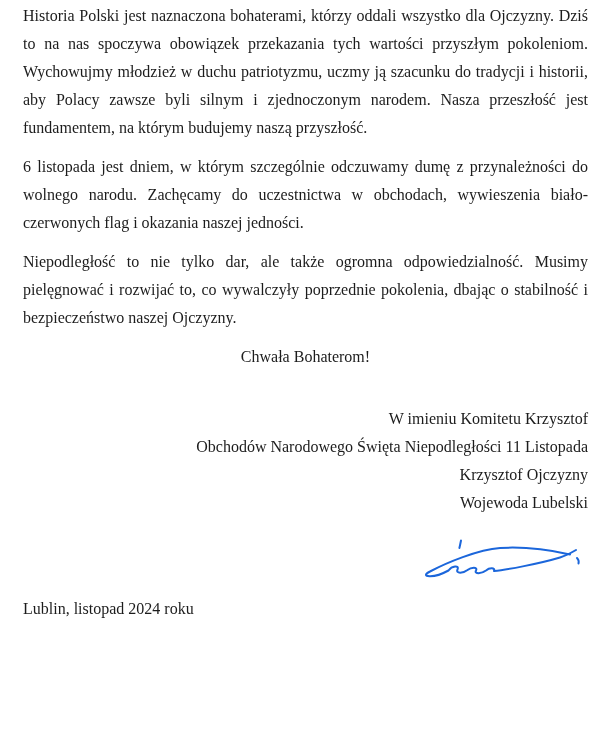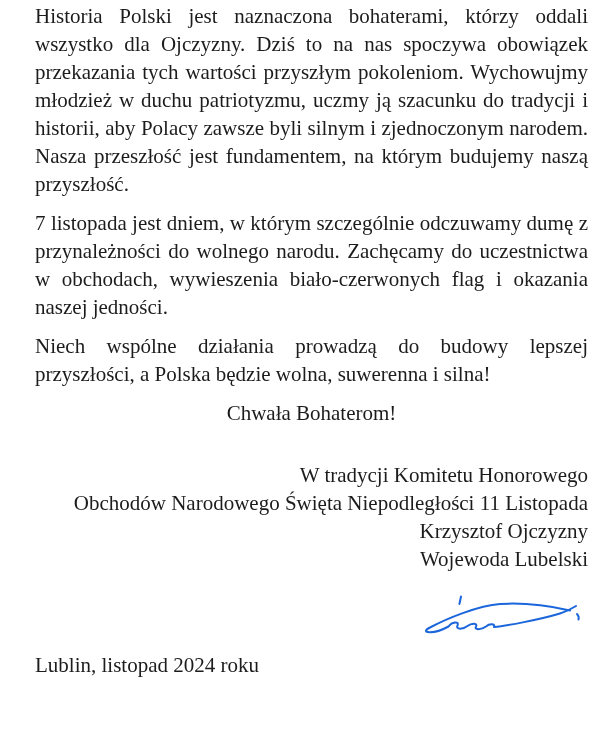--- a/index.html
+++ b/index.html
@@ -5,25 +5,25 @@
   html, body {
     margin: 0;
     padding: 0;
     background: #ffffff;
   }
   .page {
     position: relative;
     width: 613px;
     height: 748px;
     box-sizing: border-box;
-    padding: 2px 25px 0 35px;
+    padding: 2px 25px 0 23px;
     background: #ffffff;
     overflow: hidden;
     font-family: "Liberation Serif", "DejaVu Serif", serif;
-    font-size: 21px;
+    font-size: 16px;
     line-height: 28px;
     color: #1c1c1c;
   }
   p { margin: 0 0 11px 0; }
   .body-par {
     text-align: justify;
     text-align-last: left;
   }
   .slogan { text-align: center; }
   .sig-block {
@@ -42,30 +42,30 @@
   .sig-draw svg { display: block; }
   .place-date { margin-top: 8px; margin-bottom: 0; }
 </style>
 </head>
 <body>
 
 <div class="page">
 
   <p class="body-par">Historia Polski jest naznaczona bohaterami, którzy oddali wszystko dla Ojczyzny. Dziś to na nas spoczywa obowiązek przekazania tych wartości przyszłym pokoleniom. Wychowujmy młodzież w duchu patriotyzmu, uczmy ją szacunku do tradycji i historii, aby Polacy zawsze byli silnym i zjednoczonym narodem. Nasza przeszłość jest fundamentem, na którym budujemy naszą przyszłość.</p>
 
-  <p class="body-par">7 listopada jest dniem, w którym szczególnie odczuwamy dumę z przynależności do wolnego narodu. Zachęcamy do uczestnictwa w obchodach, wywieszenia biało-czerwonych flag i okazania naszej jedności.</p>
+  <p class="body-par">6 listopada jest dniem, w którym szczególnie odczuwamy dumę z przynależności do wolnego narodu. Zachęcamy do uczestnictwa w obchodach, wywieszenia biało-czerwonych flag i okazania naszej jedności.</p>
 
+  <p class="body-par">Niepodległość to nie tylko dar, ale także ogromna odpowiedzialność. Musimy pielęgnować i rozwijać to, co wywalczyły poprzednie pokolenia, dbając o stabilność i bezpieczeństwo naszej Ojczyzny.</p>
 
-  <p class="body-par">Niech wspólne działania prowadzą do budowy lepszej przyszłości, a Polska będzie wolna, suwerenna i silna!</p>
 
   <p class="slogan">Chwała Bohaterom!</p>
 
 
   <div class="sig-block">
-    <div class="sig-line">W tradycji Komitetu Honorowego</div>
+    <div class="sig-line">W imieniu Komitetu Krzysztof</div>
     <div class="sig-line">Obchodów Narodowego Święta Niepodległości 11 Listopada</div>
     <div class="sig-line">Krzysztof Ojczyzny</div>
     <div class="sig-line">Wojewoda Lubelski</div>
   </div>
 
   <div class="sig-draw">
     <svg width="160" height="50" viewBox="0 0 160 50">
       <g fill="none" stroke-linecap="round" stroke-linejoin="round" stroke="#1b66db">
         <path stroke-width="2" d="M39,3.5 C38.5,6 38,8.5 37.4,11"></path>
         <path stroke-width="2" d="M148,17.5

